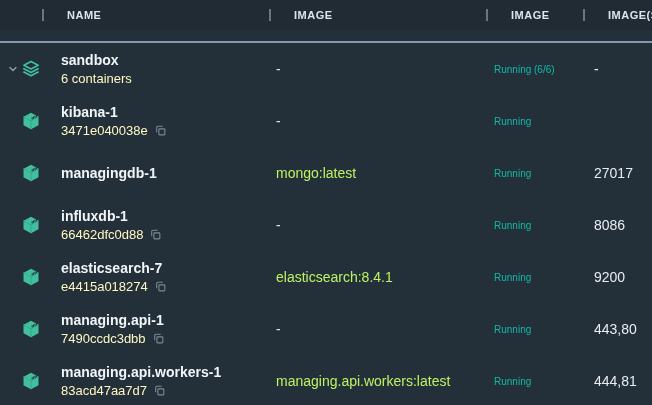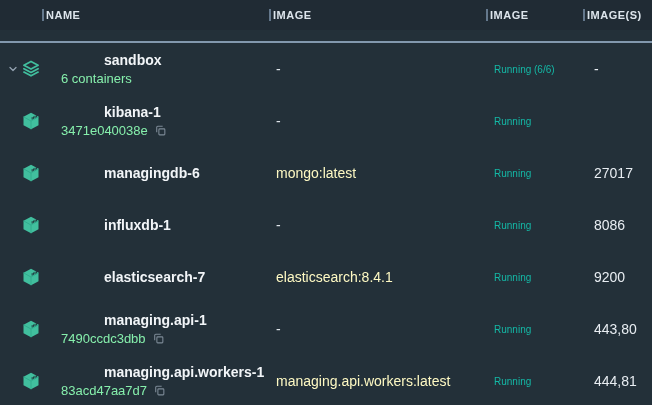--- a/index.html
+++ b/index.html
@@ -14,42 +14,42 @@
   
   .thead{
     height:30px;background:#202b34;display:grid;
     grid-template-columns:269px 217px 97px 1fr;
     align-items:center;
   }
   .hcell{display:flex;align-items:center;height:100%;}
   .hbar{width:2px;height:12px;background:#64788c;flex:0 0 auto;}
   .hcell-name .hbar{margin-left:42px;}
   .hlabel{
-    margin-left:2px;color:#dde5ec;font-size:11px;font-weight:700;
+    margin-left:23px;color:#dde5ec;font-size:11px;font-weight:700;
     letter-spacing:.5px;white-space:nowrap;
   }
   .head-gap{height:11px;background:#233039;}
   .divider{height:2px;background:#8298ae;}
 
   
   .row{
     height:52px;display:grid;grid-template-columns:269px 217px 97px 1fr;
     align-items:center;background:#233039;
   }
   .cell-name{display:flex;align-items:center;height:100%;}
   .chev{width:14px;margin-left:6px;flex:0 0 auto;display:flex;justify-content:center;align-items:center;}
   .rowicon{width:20px;height:20px;margin-left:1px;flex:0 0 auto;display:flex;align-items:center;justify-content:center;}
   .nameblock{margin-left:20px;min-width:0;}
-  .cname{color:#f2f5f8;font-size:14px;font-weight:700;line-height:19px;white-space:nowrap;margin-left:43px;}
+  .cname{color:#f2f5f8;font-size:14px;font-weight:700;line-height:19px;white-space:nowrap;}
   .subline{display:flex;align-items:center;gap:6px;line-height:18px;}
-  .cid{color:#86efac;font-size:13px;font-weight:400;white-space:nowrap;}
+  .cid{color:#fef9c3;font-size:13px;font-weight:400;white-space:nowrap;}
   .copybtn{display:inline-flex;align-items:center;cursor:pointer;}
 
   .cell-image{padding-left:7px;font-size:14px;color:#dfe5ea;white-space:nowrap;overflow:hidden;}
-  .cell-image .link{color:#fef9c3;cursor:pointer;}
+  .cell-image .link{color:#bef264;cursor:pointer;}
   .cell-status{padding-left:8px;font-size:10px;color:#14b8a6;white-space:nowrap;}
   .cell-ports{padding-left:11px;font-size:14px;color:#e8edf2;white-space:nowrap;}
 
   svg{display:block;}
 </style>
 </head>
 <body>
 
 <div class="app">
 
@@ -144,21 +144,21 @@
           <path d="M12 12 L12 22" fill="none" stroke="#2ea88a" stroke-width="1"></path>
           <g stroke="#1d2a33" stroke-width="1.1">
               <path d="M13.4 7.4 L13.4 10.2"></path>
               <path d="M15.1 6.6 L15.1 9.4"></path>
               <path d="M16.8 5.8 L16.8 8.6"></path>
               <path d="M18.5 5.2 L18.5 7.6"></path>
             </g>
         </svg>
       </span>
       <span class="nameblock">
-        <span class="cname" style="display:block">managingdb-6</span>
+        <span class="cname" style="display:block">managingdb-1</span>
       </span>
     </div>
     <div class="cell-image"><span class="link">mongo:latest</span></div>
     <div class="cell-status">Running</div>
     <div class="cell-ports">27017</div>
   </div>
 
   <div class="row">
     <div class="cell-name">
       <span class="chev"></span>
@@ -170,20 +170,29 @@
           <g stroke="#1d2a33" stroke-width="1.1">
               <path d="M13.4 7.4 L13.4 10.2"></path>
               <path d="M15.1 6.6 L15.1 9.4"></path>
               <path d="M16.8 5.8 L16.8 8.6"></path>
               <path d="M18.5 5.2 L18.5 7.6"></path>
             </g>
         </svg>
       </span>
       <span class="nameblock">
         <span class="cname" style="display:block">influxdb-1</span>
+        <span class="subline">
+          <span class="cid">66462dfc0d88</span>
+          <span class="copybtn">
+            <svg width="13" height="13" viewBox="0 0 24 24" fill="none" stroke="#7c8996" stroke-width="2">
+                <rect x="9" y="9" width="11" height="11" rx="1.5"></rect>
+                <path d="M5 15 V6 a2 2 0 0 1 2-2 h9"></path>
+              </svg>
+          </span>
+        </span>
       </span>
     </div>
     <div class="cell-image"><span>-</span></div>
     <div class="cell-status">Running</div>
     <div class="cell-ports">8086</div>
   </div>
 
   <div class="row">
     <div class="cell-name">
       <span class="chev"></span>
@@ -195,20 +204,29 @@
           <g stroke="#1d2a33" stroke-width="1.1">
               <path d="M13.4 7.4 L13.4 10.2"></path>
               <path d="M15.1 6.6 L15.1 9.4"></path>
               <path d="M16.8 5.8 L16.8 8.6"></path>
               <path d="M18.5 5.2 L18.5 7.6"></path>
             </g>
         </svg>
       </span>
       <span class="nameblock">
         <span class="cname" style="display:block">elasticsearch-7</span>
+        <span class="subline">
+          <span class="cid">e4415a018274</span>
+          <span class="copybtn">
+            <svg width="13" height="13" viewBox="0 0 24 24" fill="none" stroke="#7c8996" stroke-width="2">
+                <rect x="9" y="9" width="11" height="11" rx="1.5"></rect>
+                <path d="M5 15 V6 a2 2 0 0 1 2-2 h9"></path>
+              </svg>
+          </span>
+        </span>
       </span>
     </div>
     <div class="cell-image"><span class="link">elasticsearch:8.4.1</span></div>
     <div class="cell-status">Running</div>
     <div class="cell-ports">9200</div>
   </div>
 
   <div class="row">
     <div class="cell-name">
       <span class="chev"></span>

